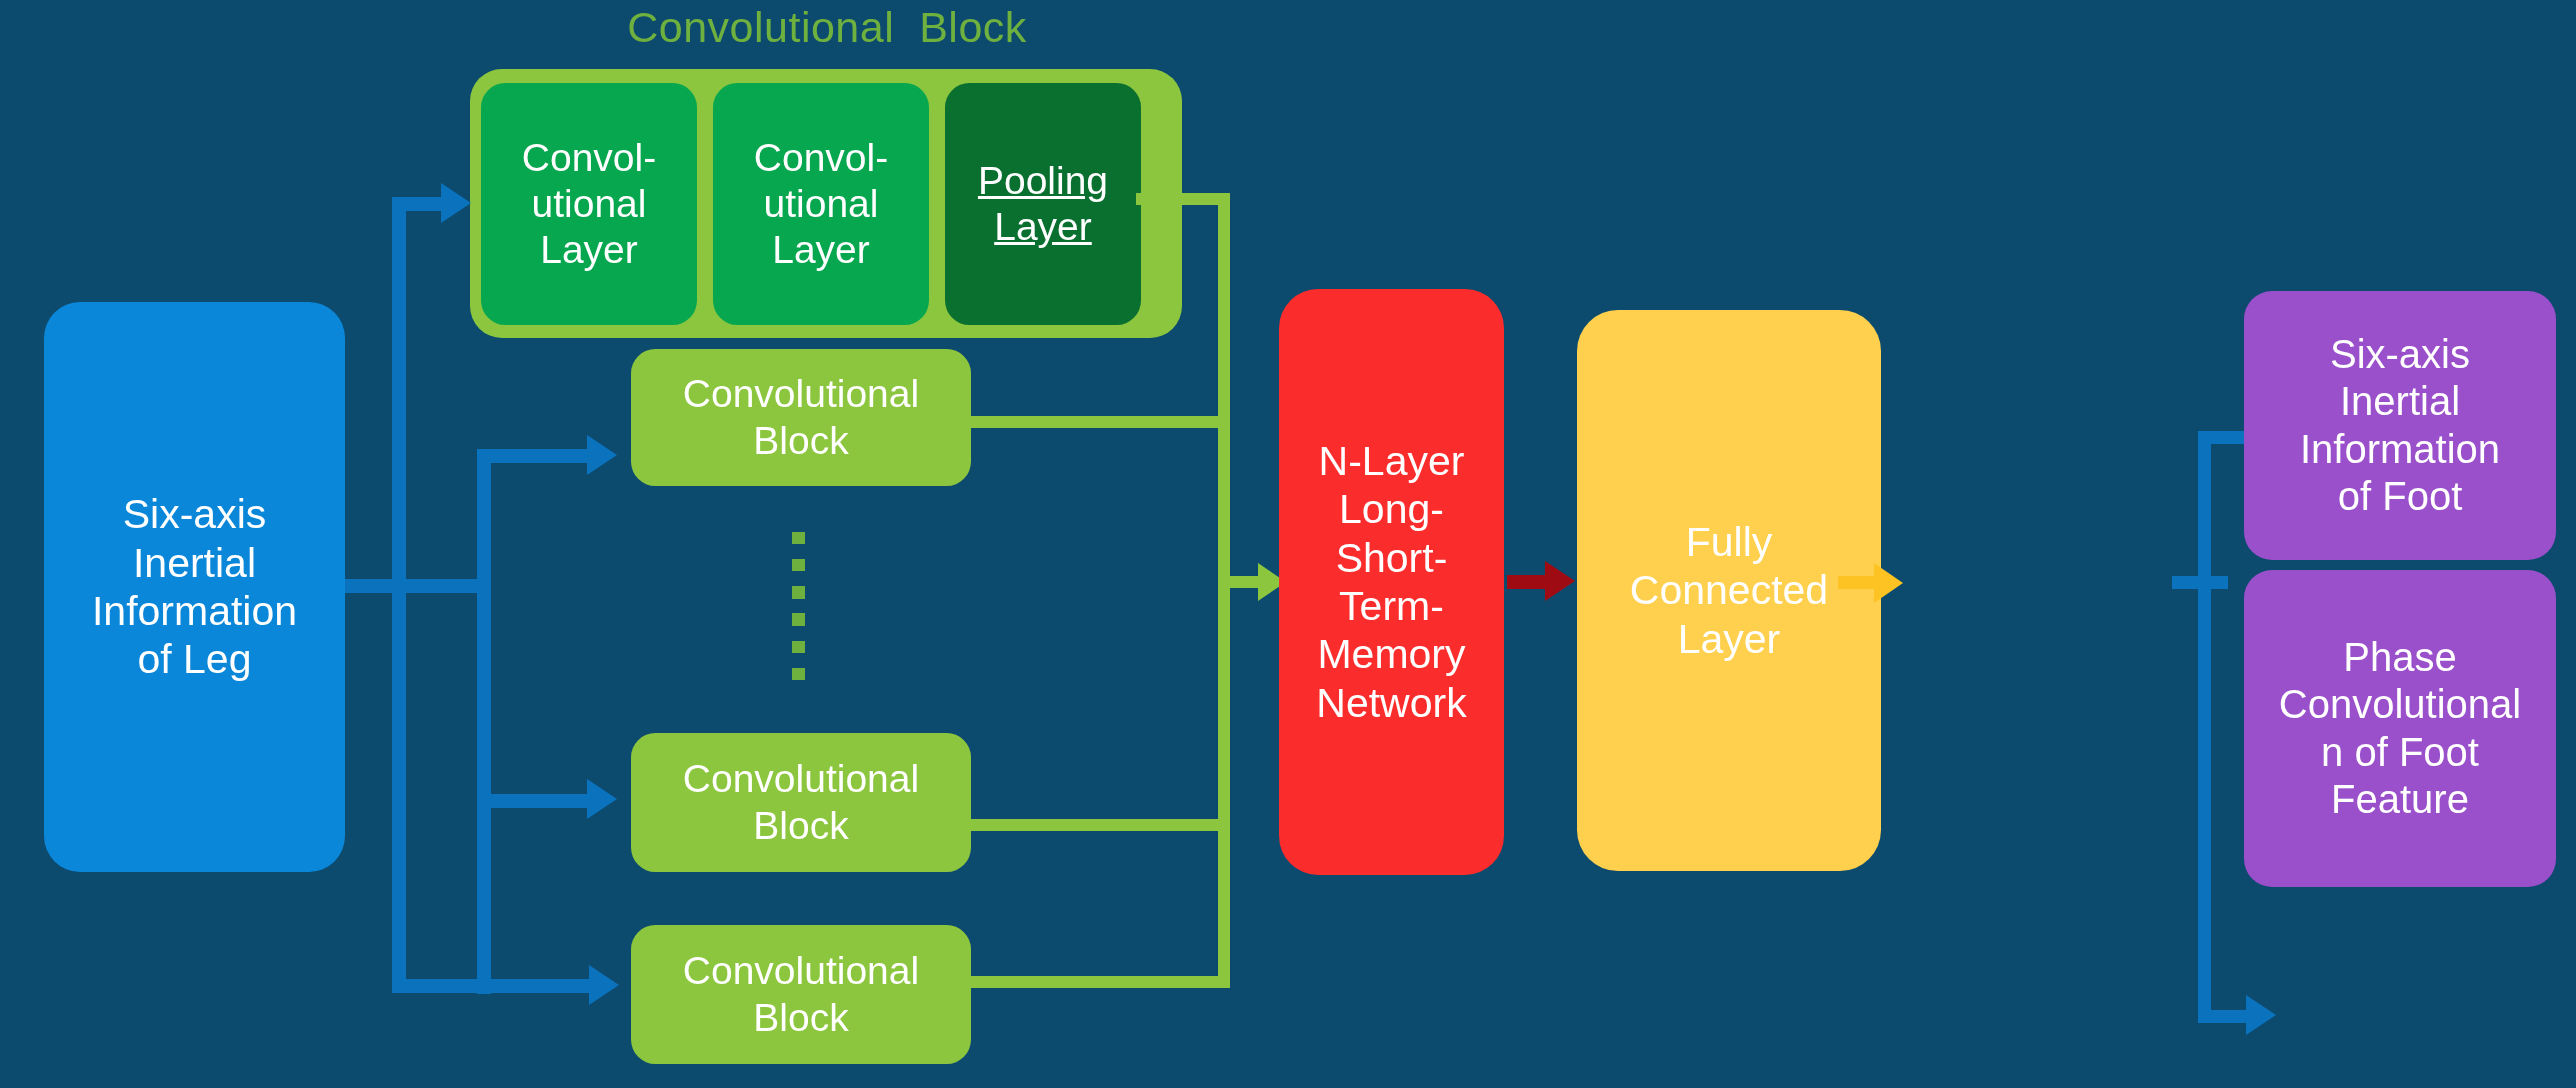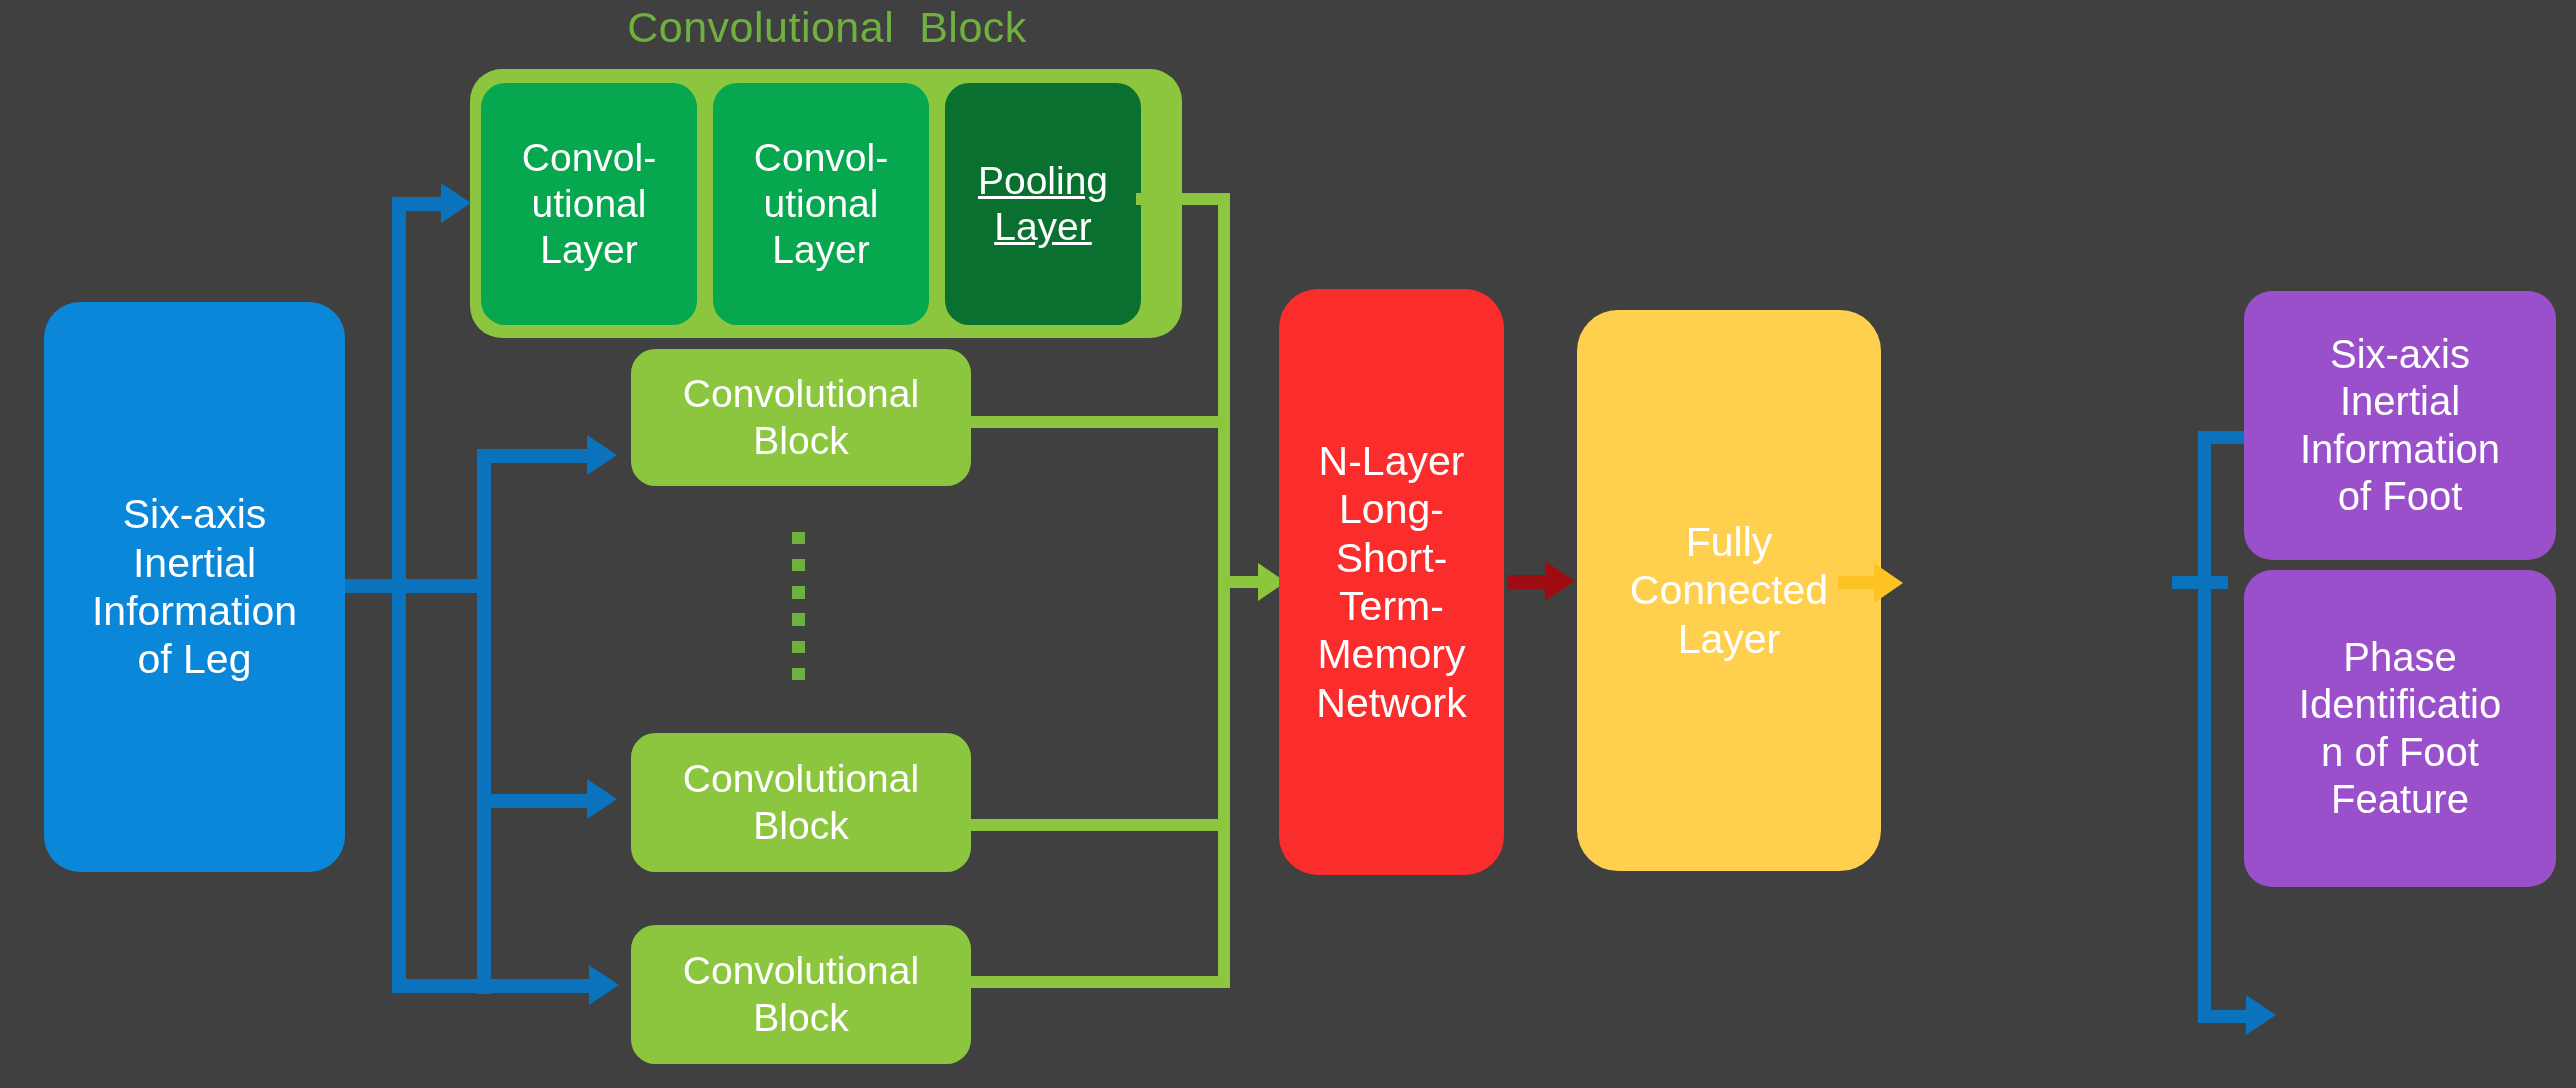--- a/index.html
+++ b/index.html
@@ -1,18 +1,18 @@
 <!DOCTYPE html>
 <html style="font-size:15px"><head>
 <meta charset="utf-8">
 <title>CNN-LSTM Architecture Diagram</title>
 <style>
   html,body{margin:0;padding:0;background:#ffffff;}
   body{font-family:"Liberation Sans",sans-serif;}
-  #stage{position:relative;width:2576px;height:1088px;background:#404040;overflow:hidden;}
+  #stage{position:relative;width:2576px;height:1088px;background:#0c4a6e;overflow:hidden;}
 
   .box{position:absolute;box-sizing:border-box;display:flex;align-items:center;
        justify-content:center;text-align:center;color:#ffffff;line-height:1.18;
        font-family:"Liberation Sans",sans-serif;}
 
   
   .blue-input{background:#0b87da;border-radius:36px;font-size:41px;}
   .blue-proc{background:#1492e6;border-radius:38px;font-size:41px;}
 
   
@@ -152,18 +152,18 @@
 
   <div class="seg blue-seg" style="left:2198px;top:1010px;width:58px;height:13px;"></div>
   <div class="arrow arrow-blue-r" style="left:2246px;top:995px;"></div>
 
   <div class="box purple-out" style="left:2244px;top:291px;width:312px;height:269px;white-space:pre;">Six-axis
 Inertial
 Information
 of Foot</div>
 
   <div class="box purple-out" style="left:2244px;top:570px;width:312px;height:317px;white-space:pre;">Phase
-Identificatio
+Convolutional
 n of Foot
 Feature</div>
 
 </div>
 
 
 </body></html>

